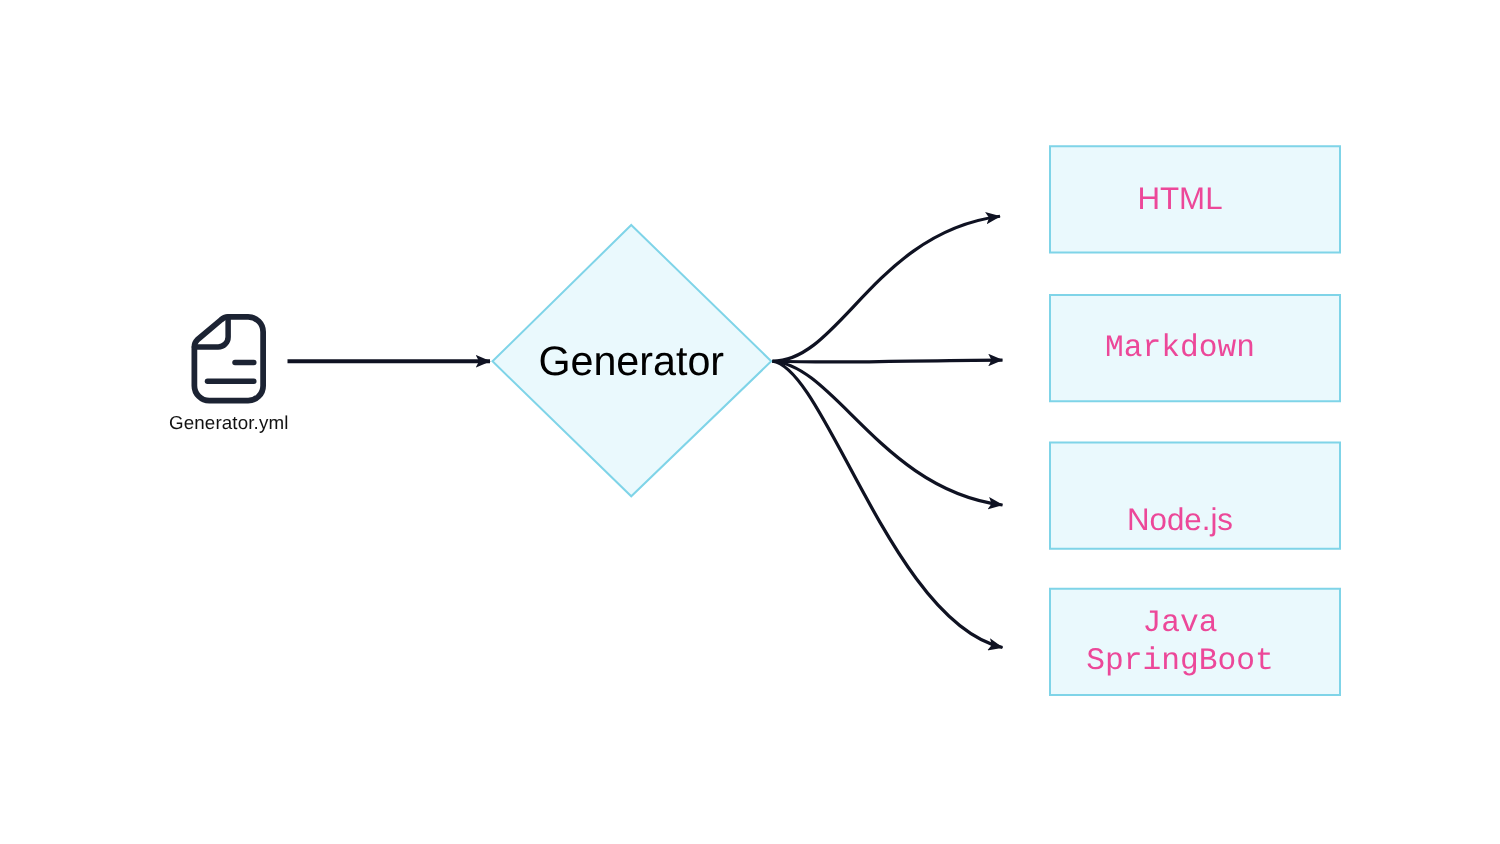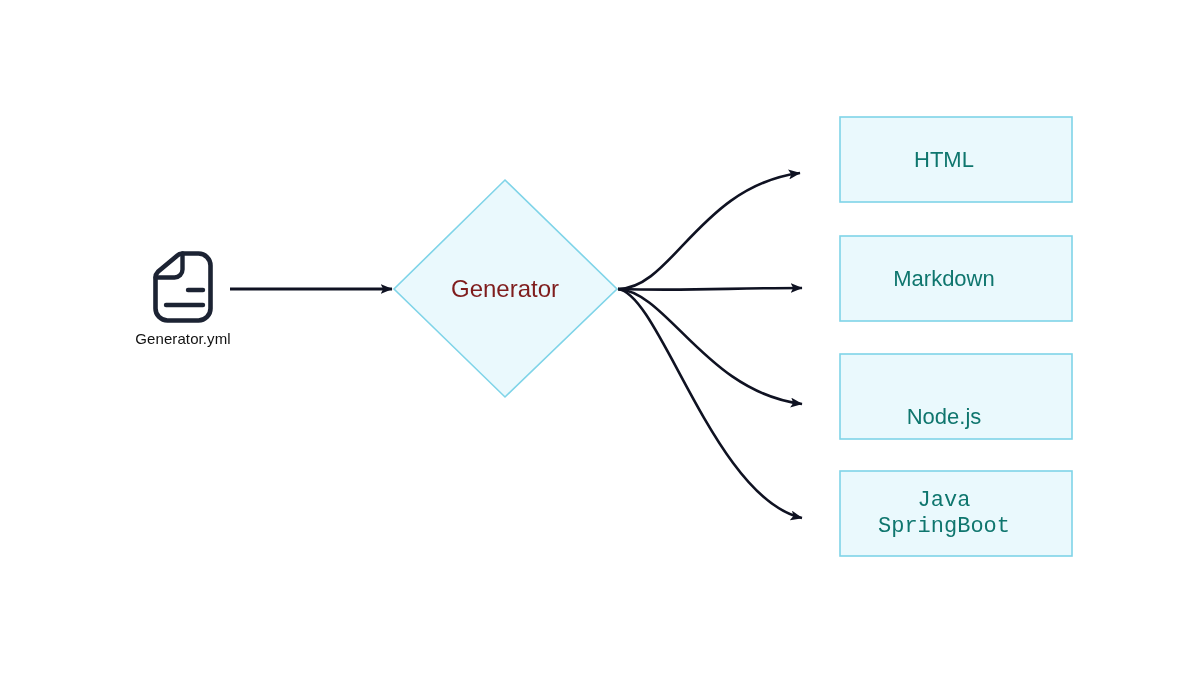--- a/index.html
+++ b/index.html
@@ -47,32 +47,32 @@
     font-size: 15px;
     letter-spacing: 0.1px;
     color: #111111;
   }
   
   #generator-label {
     left: 405px;
     top: 272px;
     width: 200px;
     height: 34px;
-    font-size: 24px;
-    color: #7f1d1d;
+    font-size: 33px;
+    color: #000000;
   }
   
   .output-label {
     left: 840px;
     width: 208px;
-    font-size: 22px;
-    color: #0f766e;
+    font-size: 25px;
+    color: #ec4899;
   }
   #output-label-0 { top: 117px; height: 85px; }
-  #output-label-1 { top: 236px; height: 85px; }
+  #output-label-1 { top: 236px; height: 85px; font-family: Liberation Mono, monospace; }
   #output-label-2 { top: 374px; height: 85px; }
   #output-label-3 { top: 471px; height: 85px; font-family: Liberation Mono, monospace; }
 </style>
 </head>
 <body>
 
 <div id="diagram-root">
 
   <svg id="diagram-canvas" viewBox="0 0 1200 675" xmlns="http://www.w3.org/2000/svg">
     <defs>

